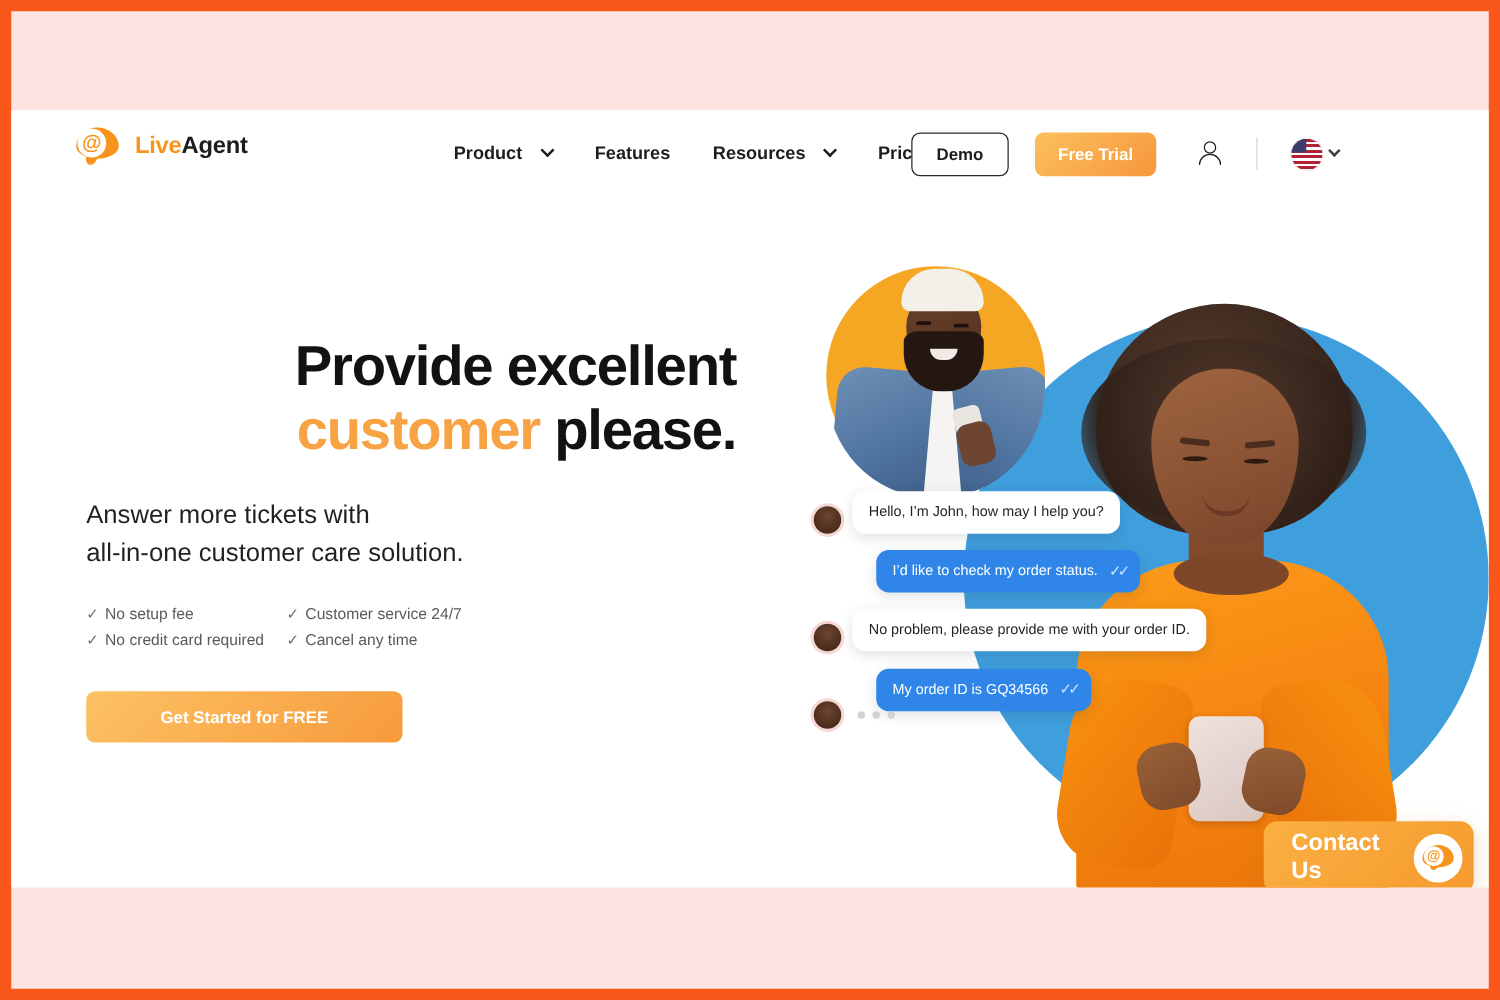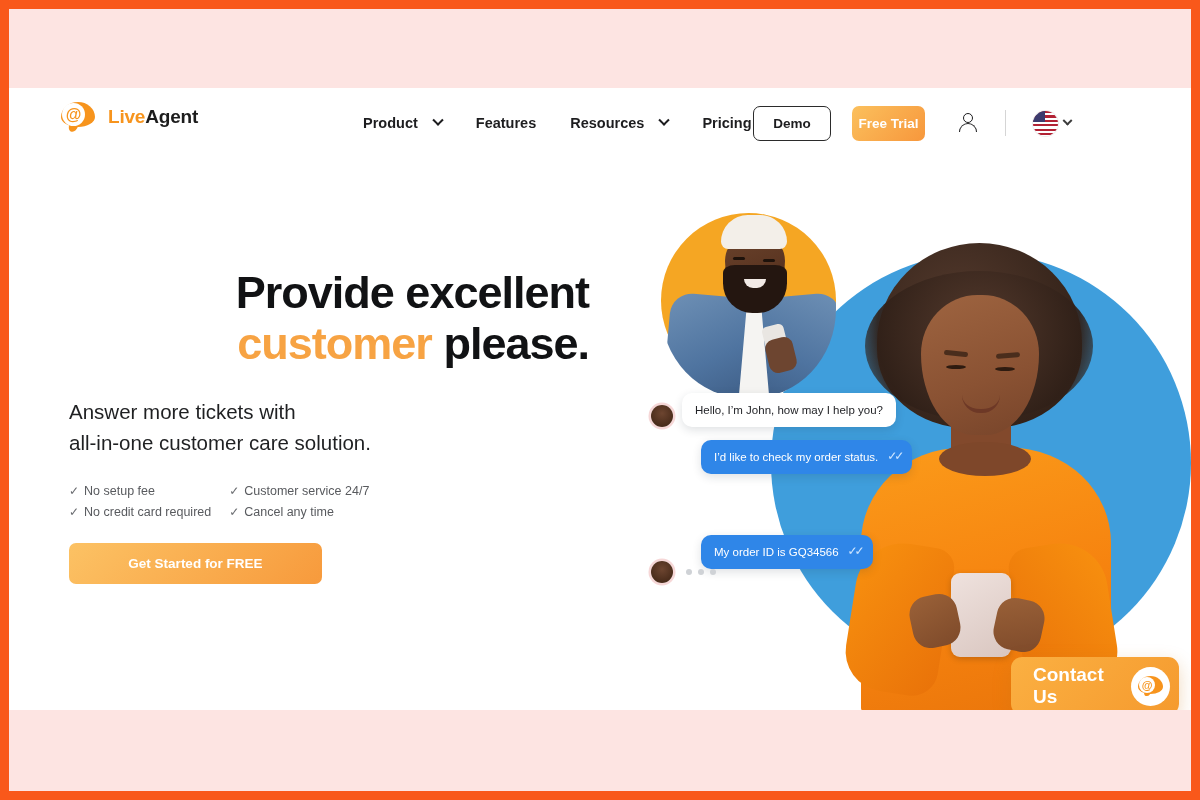--- a/index.html
+++ b/index.html
@@ -77,21 +77,21 @@
     display:flex; align-items:center; gap:21px;
   }
   .btn-demo {
     width:78px; height:35px; border:1.4px solid #2b2b2b;
     border-radius:7px; background:#fff;
     font-size:13.5px; font-weight:bold; color:#1d1d1f;
     display:flex; align-items:center; justify-content:center;
     cursor:pointer;
   }
   .btn-trial {
-    width:73px; height:35px; border-radius:7px;
+    width:97px; height:35px; border-radius:7px;
     background:linear-gradient(135deg,#fbc05d 0%,#f7973c 100%);
     font-size:13.5px; font-weight:bold; color:#ffffff;
     display:flex; align-items:center; justify-content:center;
     cursor:pointer;
   }
   .user-icon { width:20px; height:22px; position:relative; cursor:pointer; margin-left:12px;}
   .user-head {
     position:absolute; left:5px; top:1px; width:10px; height:10px;
     border:1.6px solid #1d1d1f; border-radius:50%;
   }
@@ -130,21 +130,21 @@
   .features {
     margin-top:26px;
     display:grid; grid-template-columns:auto auto;
     justify-content:start;
     row-gap:7px; column-gap:18px;
     font-size:12.5px; color:#585a5e;
   }
   .feat { display:flex; align-items:center; gap:5px; white-space:nowrap; }
   .tick { font-size:12px; color:#6b6d71; }
   .cta {
-    margin-top:24px; width:253px; height:41px; border-radius:7px;
+    margin-top:34px; width:253px; height:41px; border-radius:7px;
     background:linear-gradient(135deg,#fcc264 0%,#f79a3c 100%);
     color:#ffffff; font-size:13.5px; font-weight:bold;
     display:flex; align-items:center; justify-content:center;
     cursor:pointer;
   }
   .trial-note {
     margin-top:13px; font-size:11.5px; color:#6d6f73;
   }
   .trial-note b { color:#1d1d1f; }
   .trial-note .gap { display:inline-block; width:12px; }
@@ -481,20 +481,24 @@
           <div class="bub in">Hello, I’m John, how may I help you?</div>
         </div>
 
         <div class="msg-row row2">
           <div class="bub out">
             <span>I’d like to check my order status.</span>
             <span class="ticks">✓✓</span>
           </div>
         </div>
 
+        <div class="msg-row row3">
+          <div class="avatar"></div>
+          <div class="bub in">No problem, please provide me with your order ID.</div>
+        </div>
 
         <div class="msg-row row4">
           <div class="bub out">
             <span>My order ID is GQ34566</span>
             <span class="ticks">✓✓</span>
           </div>
         </div>
 
         <div class="msg-row row5">
           <div class="avatar"></div>

